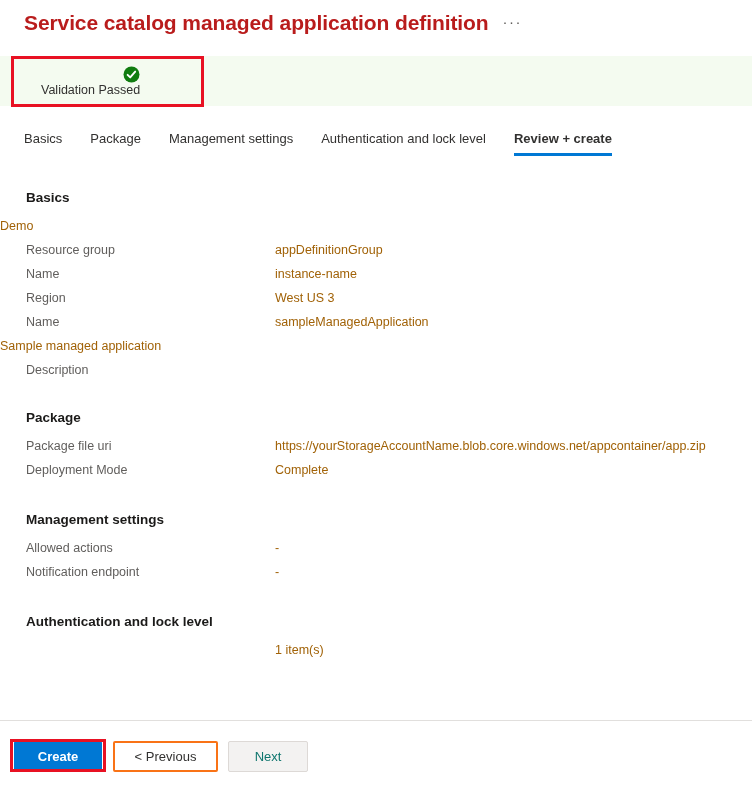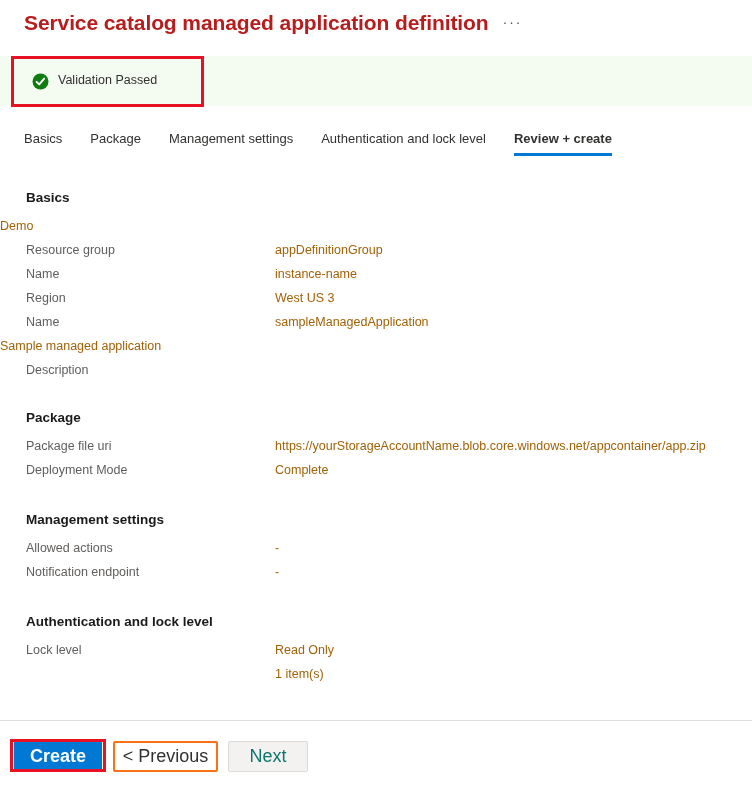--- a/index.html
+++ b/index.html
@@ -47,22 +47,23 @@
   .banner {
     position: absolute;
     left: 0; top: 56px;
     width: 752px; height: 50px;
     background: #f4fbf0;
     display: flex;
     align-items: center;
   }
   .banner-inner {
     display: flex;
-    align-items: flex-start;
+    align-items: flex-end;
     margin-left: 32px;
+    flex-direction: column;
   }
   .check-icon {
     width: 17px; height: 17px;
     flex: 0 0 auto;
     display: inline-block;
   }
   .banner-text {
     margin-left: 9px;
     font-size: 12.5px;
     color: #323130;
@@ -157,21 +158,21 @@
   .footer {
     position: absolute;
     left: 0; top: 740px;
     width: 752px; height: 32px;
     display: flex;
     align-items: center;
   }
   .btn {
     height: 31px;
     box-sizing: border-box;
-    font-size: 18px;
+    font-size: 13px;
     font-family: "Liberation Sans", sans-serif;
     border-radius: 2px;
     cursor: pointer;
     display: inline-flex;
     align-items: center;
     justify-content: center;
   }
   .btn-create {
     margin-left: 14px;
     width: 88px;
@@ -275,24 +276,20 @@
       <div class="row-value">-</div>
     </div>
     <div class="row">
       <div class="row-label">Notification endpoint</div>
       <div class="row-value">-</div>
     </div>
   </div>
 
   <div class="section sec-auth">
     <div class="section-title">Authentication and lock level</div>
-    <div class="row">
-      <div class="row-label">Lock level</div>
-      <div class="row-value">Read Only</div>
-    </div>
     <div class="row-extra">
       <div class="spacer"></div>
       <div class="row-value">1 item(s)</div>
     </div>
   </div>
 
 </div>
 
 <div class="divider"></div>
 <div class="footer">

